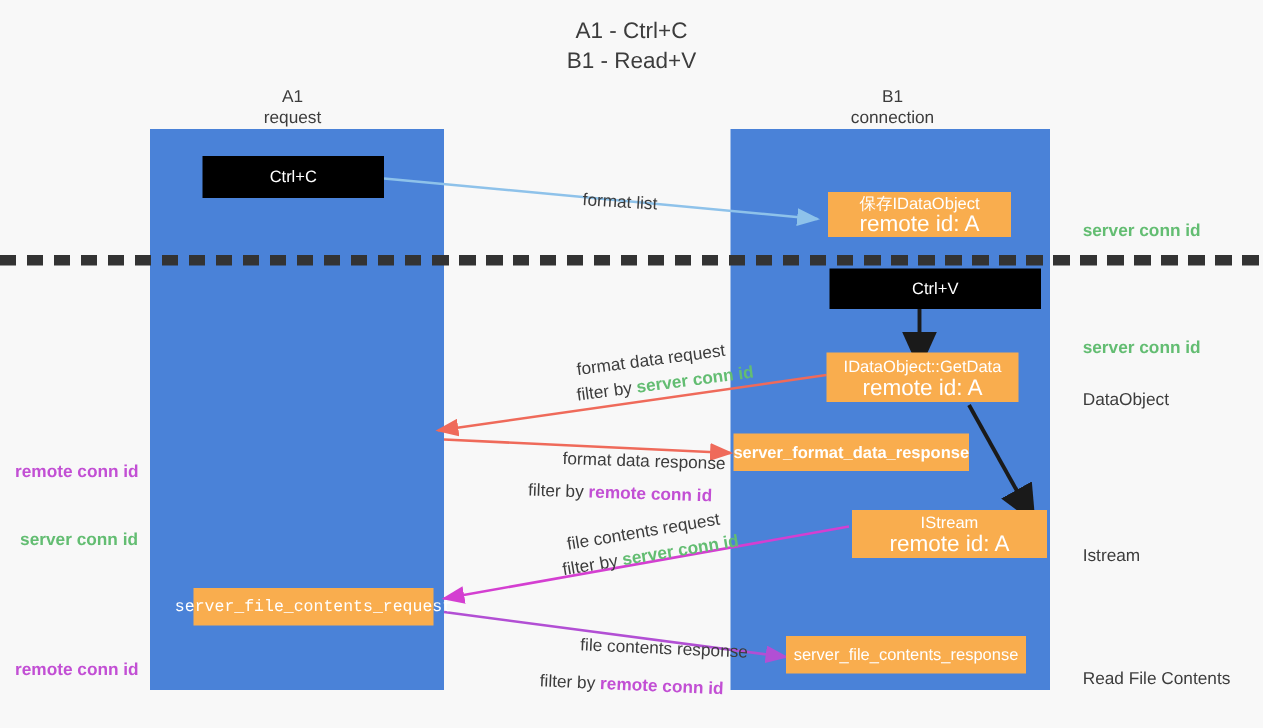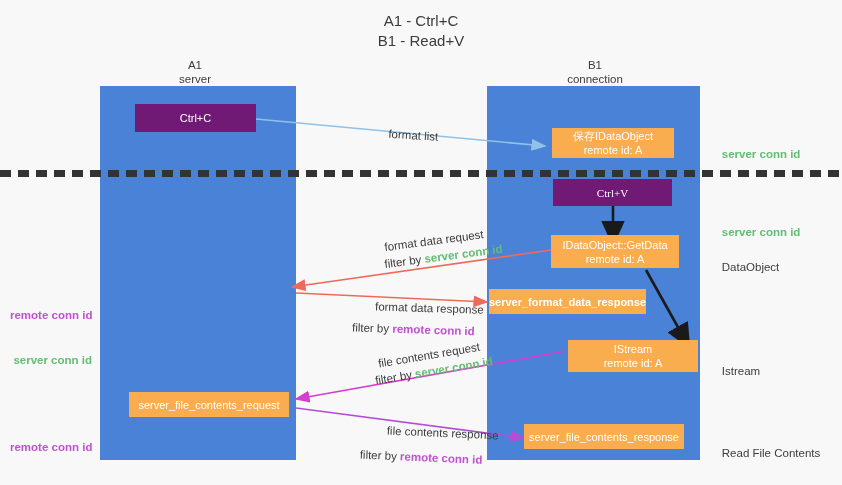--- a/index.html
+++ b/index.html
@@ -67,23 +67,23 @@
     flex-direction: column;
     align-items: center;
     justify-content: center;
     color: #ffffff;
     font-size: 11px;
     line-height: 14px;
     text-align: center;
     white-space: pre;
     box-sizing: border-box;
   }
-  .box.green  { background: #701a75; }
+  .box.green  { background: #000000; }
   .box.orange { background: #f9ad4e; }
-  .box .l2 { font-size: 11px; }
+  .box .l2 { font-size: 15px; }
 
   
   .side-label {
     position: absolute;
     font-size: 11.5px;
     line-height: 15px;
     color: #3c3c3c;
     white-space: pre;
   }
   .green-txt  { color: #63bd72; font-weight: bold; }
@@ -116,21 +116,21 @@
 </style>
 </head>
 <body>
 
 <div id="stage">
 
   <div class="title">A1 - Ctrl+C
 B1 - Read+V</div>
 
   <div class="col-head" id="head-a1">A1
-server</div>
+request</div>
   <div class="col-head" id="head-b1">B1
 connection</div>
 
   <div class="lane" id="lane-a1"></div>
   <div class="lane" id="lane-b1"></div>
 
   <svg class="wires" viewBox="0 0 842 485">
     <defs>
       <marker id="ar-blue" markerWidth="9" markerHeight="7" refX="8" refY="3.5" orient="auto">
         <polygon points="0,0 9,3.5 0,7" fill="#8ec2ea"></polygon>
@@ -168,40 +168,40 @@
 
   <div class="box green" style="left:135px; top:104px; width:121px; height:28px;">
     <span>Ctrl+C</span>
   </div>
 
   <div class="box orange" style="left:552px; top:128px; width:122px; height:30px;">
     <span>保存IDataObject</span>
     <span class="l2">remote id: A</span>
   </div>
 
-  <div class="box green" style="left:553px; top:179px; width:119px; height:27px;font-family:Liberation Serif, serif;">
+  <div class="box green" style="left:553px; top:179px; width:141px; height:27px;">
     <span>Ctrl+V</span>
   </div>
 
   <div class="box orange" style="left:551px; top:235px; width:128px; height:33px;text-align:right;">
     <span>IDataObject::GetData</span>
     <span class="l2">remote id: A</span>
   </div>
 
 
   <div class="box orange" style="left:489px; top:289px; width:157px; height:25px;font-weight:bold;">
     <span>server_format_data_response</span>
   </div>
 
   <div class="box orange" style="left:568px; top:340px; width:130px; height:32px;">
     <span>IStream</span>
     <span class="l2">remote id: A</span>
   </div>
 
-  <div class="box orange" style="left:129px; top:392px; width:160px; height:25px;">
+  <div class="box orange" style="left:129px; top:392px; width:160px; height:25px;font-family:Liberation Mono, monospace;">
     <span>server_file_contents_request</span>
   </div>
 
   <div class="box orange" style="left:524px; top:424px; width:160px; height:25px;">
     <span>server_file_contents_response</span>
   </div>
 
   <div class="edge-label" style="left:377px; top:111px; transform: rotate(3.5deg);">
     <span>format list</span>
   </div>

